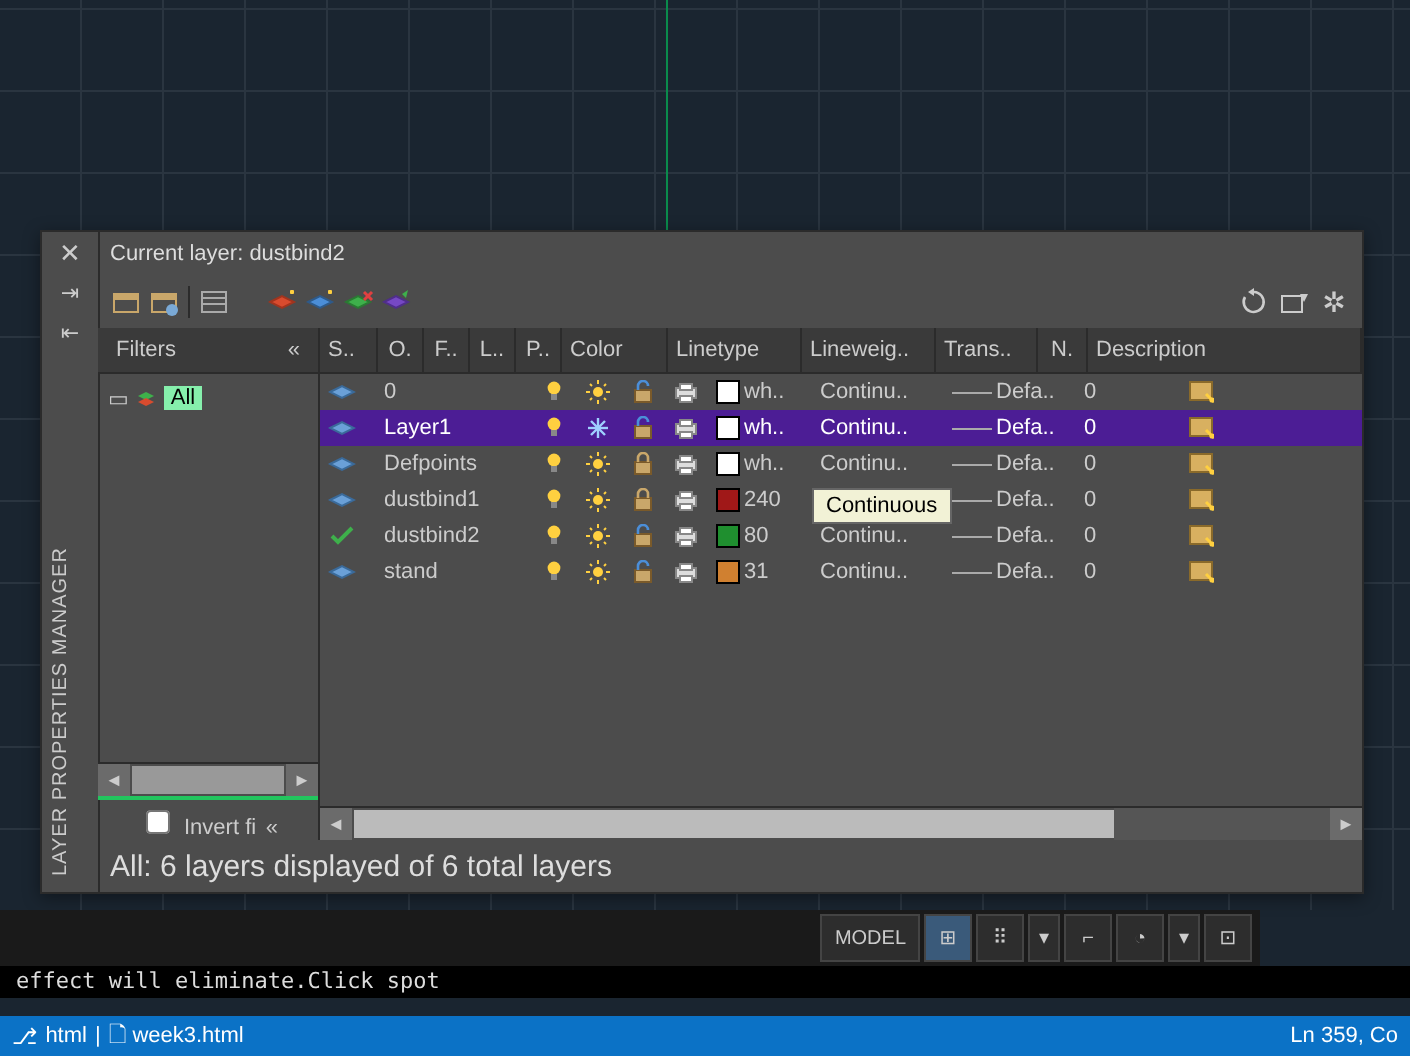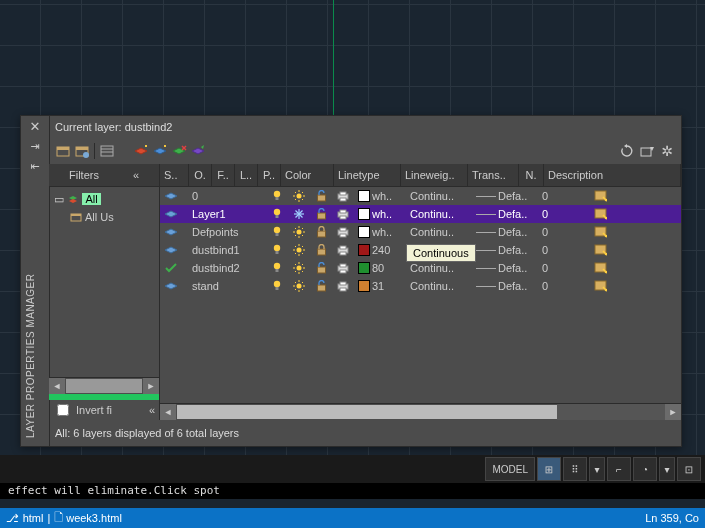--- a/index.html
+++ b/index.html
@@ -11,27 +11,27 @@
 .vtitle{position:absolute;left:4px;bottom:8px;top:80px;width:18px;writing-mode:vertical-rl;transform:rotate(180deg);font-size:10px;color:#ccc;letter-spacing:.5px}
 .hdr{position:absolute;left:28px;top:0;right:16px;height:22px;display:flex;align-items:center;padding:0 6px;color:#ddd;font-size:11px}
 .hdr .srch{margin-left:auto;display:flex;align-items:center;gap:6px}
 .hdr .srch input{background:transparent;border:none;color:#999;font-style:italic;width:100px;outline:none;font-size:11px}
 .tb{position:absolute;left:28px;top:22px;right:0;height:26px;display:flex;align-items:center;padding:0 6px;gap:4px}
 .tb .grp{display:flex;gap:3px}
 .tb .ic{width:16px;height:16px;display:flex;align-items:center;justify-content:center;cursor:pointer;font-size:13px}
 .tb .spacer{flex:1}
 .body{position:absolute;left:28px;top:48px;right:0;bottom:26px;display:flex}
 .filters{width:110px;border-right:1px solid #2b2b2b;display:flex;flex-direction:column}
-.filters-hd{height:22px;background:#3a3a3a;display:flex;align-items:center;padding:0 20px;font-size:11px;justify-content:space-between;border-bottom:1px solid #2b2b2b}
+.filters-hd{height:22px;background:#3a3a3a;display:flex;align-items:center;padding:0 9px;font-size:11px;justify-content:space-between;border-bottom:1px solid #2b2b2b}
 .ftree{flex:1;overflow:hidden;padding:3px;font-size:11px}
 .fnode{display:flex;align-items:center;gap:3px;height:18px;padding-left:2px}
 .hscroll{height:16px;background:#4c4c4c;display:flex;border-top:1px solid #2b2b2b}
 .hscroll .tr{width:16px;background:#6b6b6b;display:flex;align-items:center;justify-content:center;font-size:9px}
 .hscroll .th{flex:1;background:#999;margin:1px}
-.invert{height:20px;display:flex;align-items:center;gap:4px;padding:0 4px;border-top:6px solid #22c55e}
+.invert{height:20px;display:flex;align-items:flex-end;gap:4px;padding:0 20px;border-top:2px solid #22c55e}
 .invert input{width:12px;height:12px}
 .grid{flex:1;display:flex;flex-direction:column;overflow:hidden}
 .gh{height:22px;background:#3a3a3a;display:flex;border-bottom:1px solid #2b2b2b;font-size:11px}
 .gh>div{display:flex;align-items:center;padding:0 4px;border-right:1px solid #2b2b2b;overflow:hidden;white-space:nowrap}
 .gb{flex:1;overflow:hidden;position:relative}
 .row{height:18px;display:flex;align-items:center;font-size:11px}
 .row.sel{background:#4c1d95;color:#fff}
 .row>div{padding:0 4px;overflow:hidden;white-space:nowrap;display:flex;align-items:center;gap:2px;height:18px}
 .c-status{width:20px}
 .c-name{width:70px}
@@ -45,22 +45,22 @@
 .c-tr{width:42px}
 .c-n{width:16px;justify-content:center}
 .c-desc{flex:1}
 .sw{width:10px;height:10px;border:1px solid #000;display:inline-block}
 .lwln{width:20px;height:1px;background:#aaa;display:inline-block}
 .tooltip{position:absolute;background:#f2f2d6;border:1px solid #666;color:#000;padding:2px 6px;font-size:11px;left:246px;top:57px;z-index:10}
 .ghscroll{height:16px;background:#4c4c4c;display:flex;border-top:1px solid #2b2b2b;margin-left:0}
 .ghscroll .tr{width:16px;background:#6b6b6b;display:flex;align-items:center;justify-content:center;font-size:9px}
 .ghscroll .th{width:380px;background:#bbb;margin:1px 0 1px 1px;height:14px}
 .ghscroll .trk{flex:1;background:#555}
-.ftr{position:absolute;left:28px;bottom:0;right:0;height:26px;display:flex;align-items:center;padding:0 6px;font-size:11px;color:#ddd}
-.status-cad{position:absolute;left:0;top:455px;width:705px;height:28px;background:#1a1a1a;display:flex;align-items:center;justify-content:flex-end;padding:0 4px;gap:2px;box-sizing:border-box}
+.ftr{position:absolute;left:28px;bottom:0;right:0;height:26px;display:flex;align-items:center;padding:0 6px;font-size:15px;color:#ddd}
+.status-cad{position:absolute;left:0;top:455px;width:630px;height:28px;background:#1a1a1a;display:flex;align-items:center;justify-content:flex-end;padding:0 4px;gap:2px;box-sizing:border-box}
 .sbtn{height:22px;padding:0 6px;background:#2d2d2d;color:#ccc;display:flex;align-items:center;font-size:10px;border:1px solid #444;cursor:pointer}
 .sbtn.ic{width:22px;padding:0;justify-content:center}
 .terminal{position:absolute;left:0;top:483px;width:705px;height:16px;background:#000;color:#ddd;font-family:monospace;font-size:11px;padding:1px 8px;box-sizing:border-box;overflow:hidden;white-space:nowrap}
 .vstat{position:absolute;left:0;top:508px;width:705px;height:20px;background:#0b72c6;color:#fff;font-size:11px;display:flex;align-items:center;padding:0 6px;box-sizing:border-box}
 .vstat .r{margin-left:auto}
 svg{display:block}
 </style>
 </head>
 <body>
 
@@ -157,29 +157,20 @@
     <div class="fnode">
      <span>▭</span>
      <span>
               <svg width="12" height="12">
                 <path d="M2 5 L6 3 L10 5 L6 7 Z" fill="#3eb04b"></path>
                 <path d="M2 8 L6 6 L10 8 L6 10 Z" fill="#d84b2e"></path>
               </svg>
             </span>
      <span class="sel" style="padding:0 3px;background:#86efac;color:#000">All</span>
     </div>
-    <div class="fnode" style="padding-left:18px">
-     <span>
-              <svg width="12" height="12">
-                <rect x="1" y="3" width="10" height="7" fill="none" stroke="#c9a76a"></rect>
-                <rect x="1" y="3" width="10" height="2" fill="#c9a76a"></rect>
-              </svg>
-            </span>
-     <span>All Us</span>
-    </div>
    </div>
    <div class="hscroll">
     <div class="tr">◄</div>
     <div class="th"></div>
     <div class="tr">►</div>
    </div>
    <div class="invert">
     <input type="checkbox" style="">
     <span>Invert fi</span>
     <span style="margin-left:auto">«</span>

